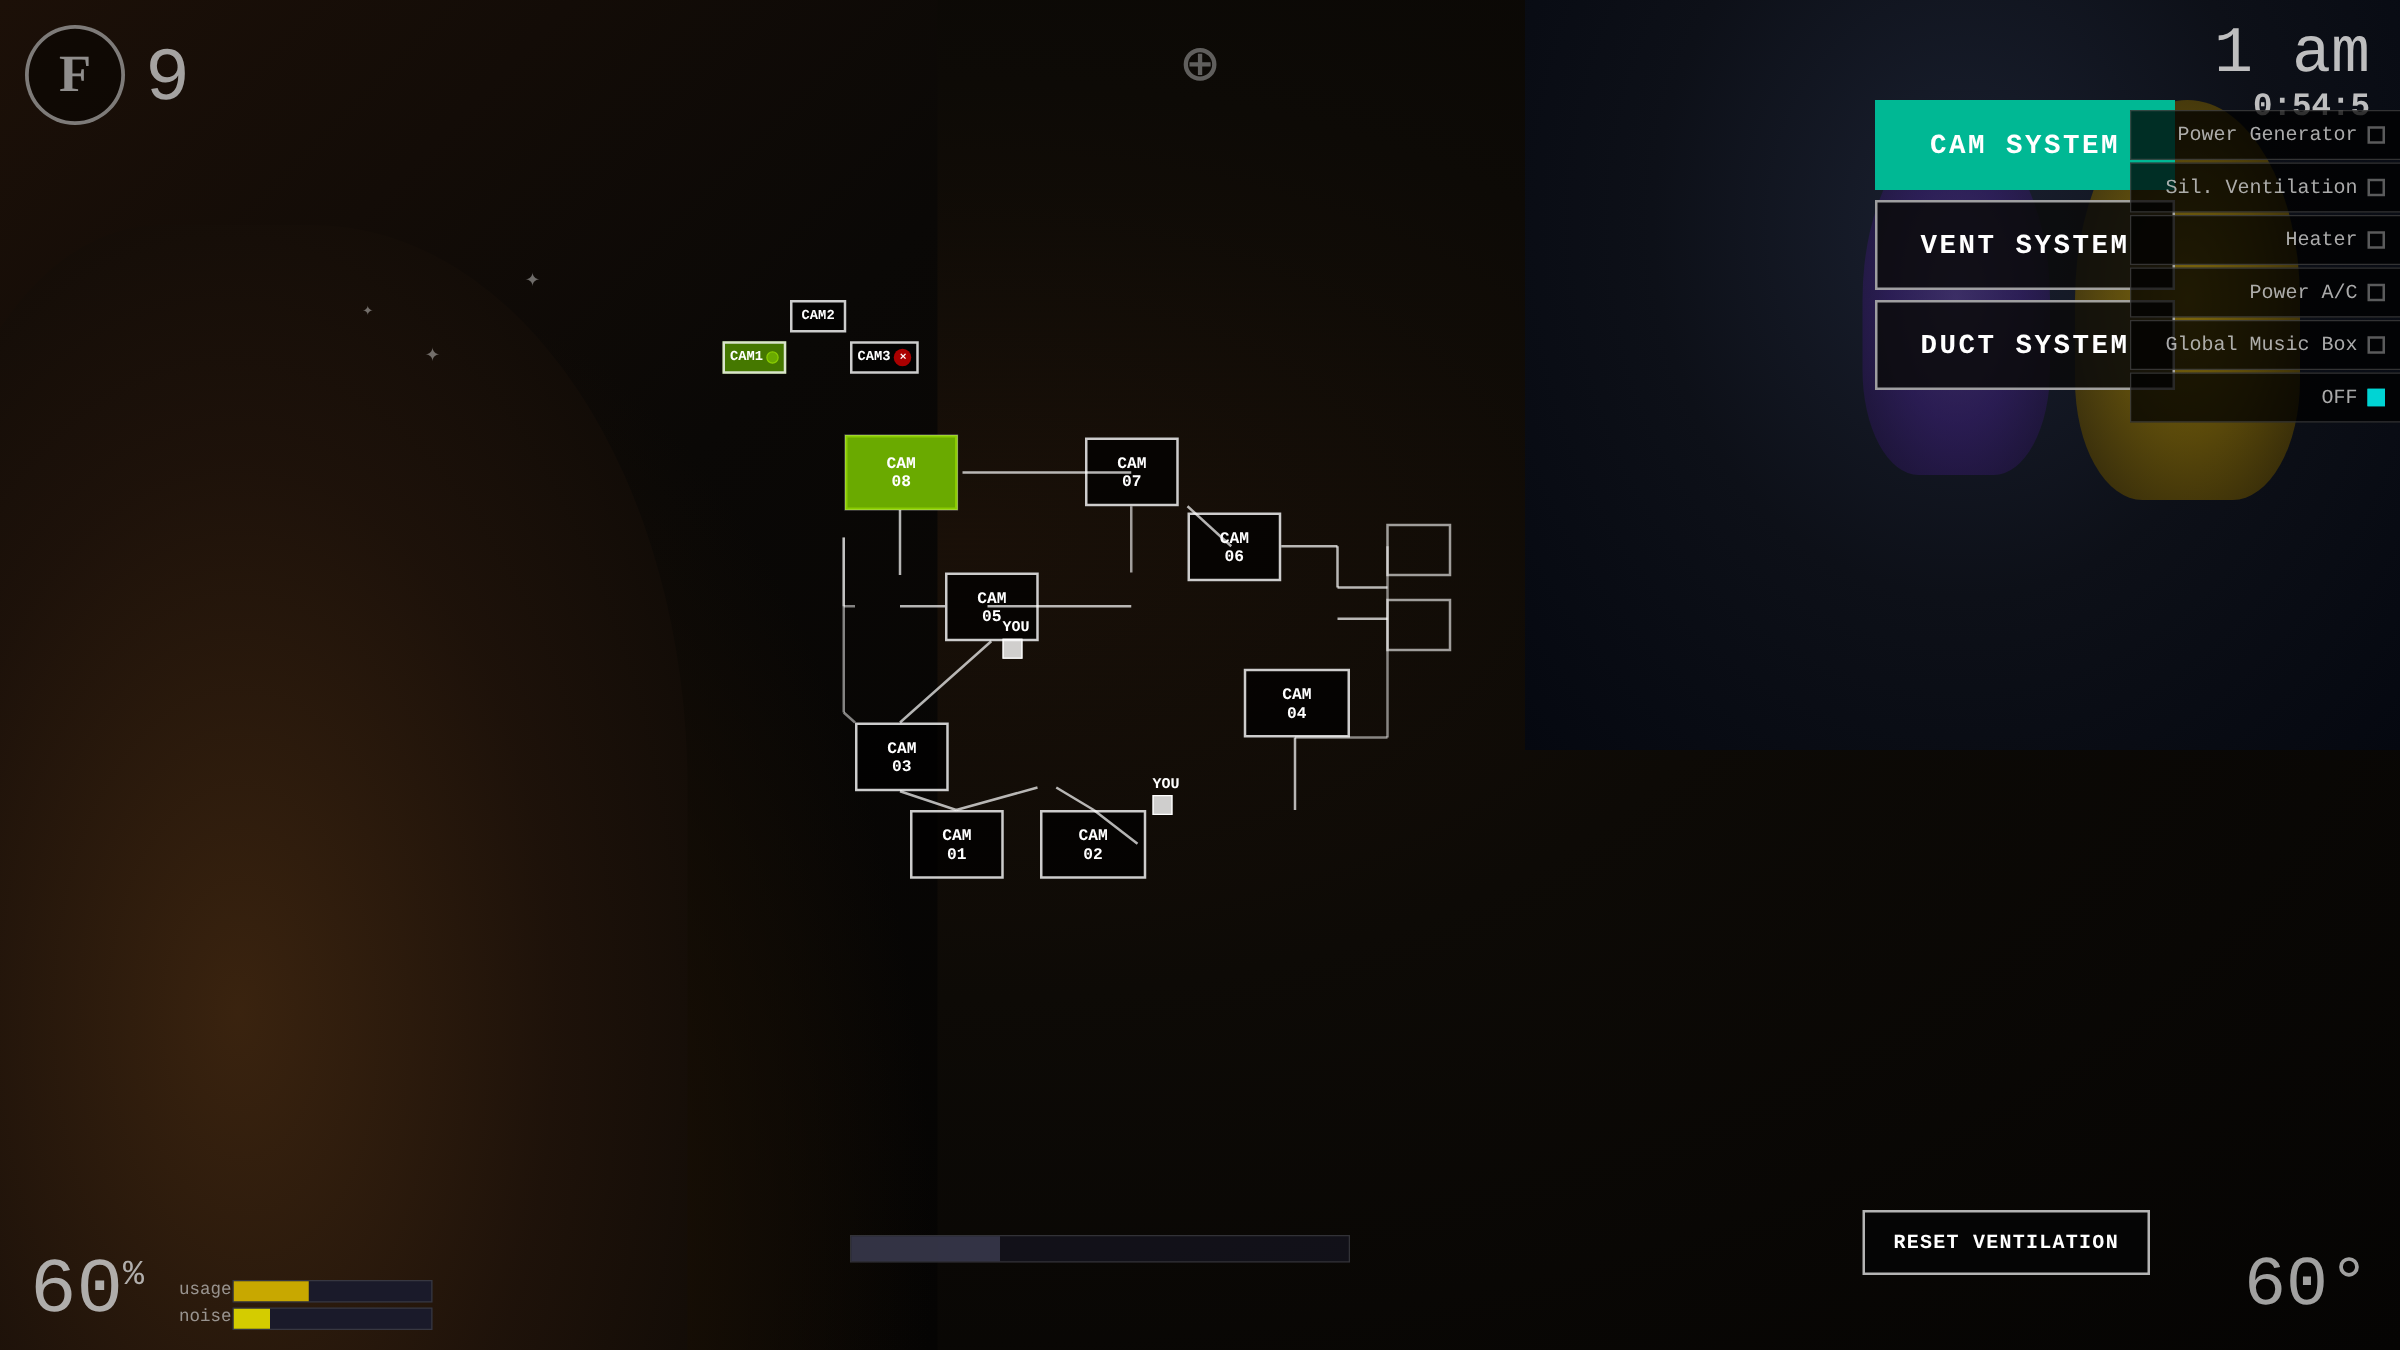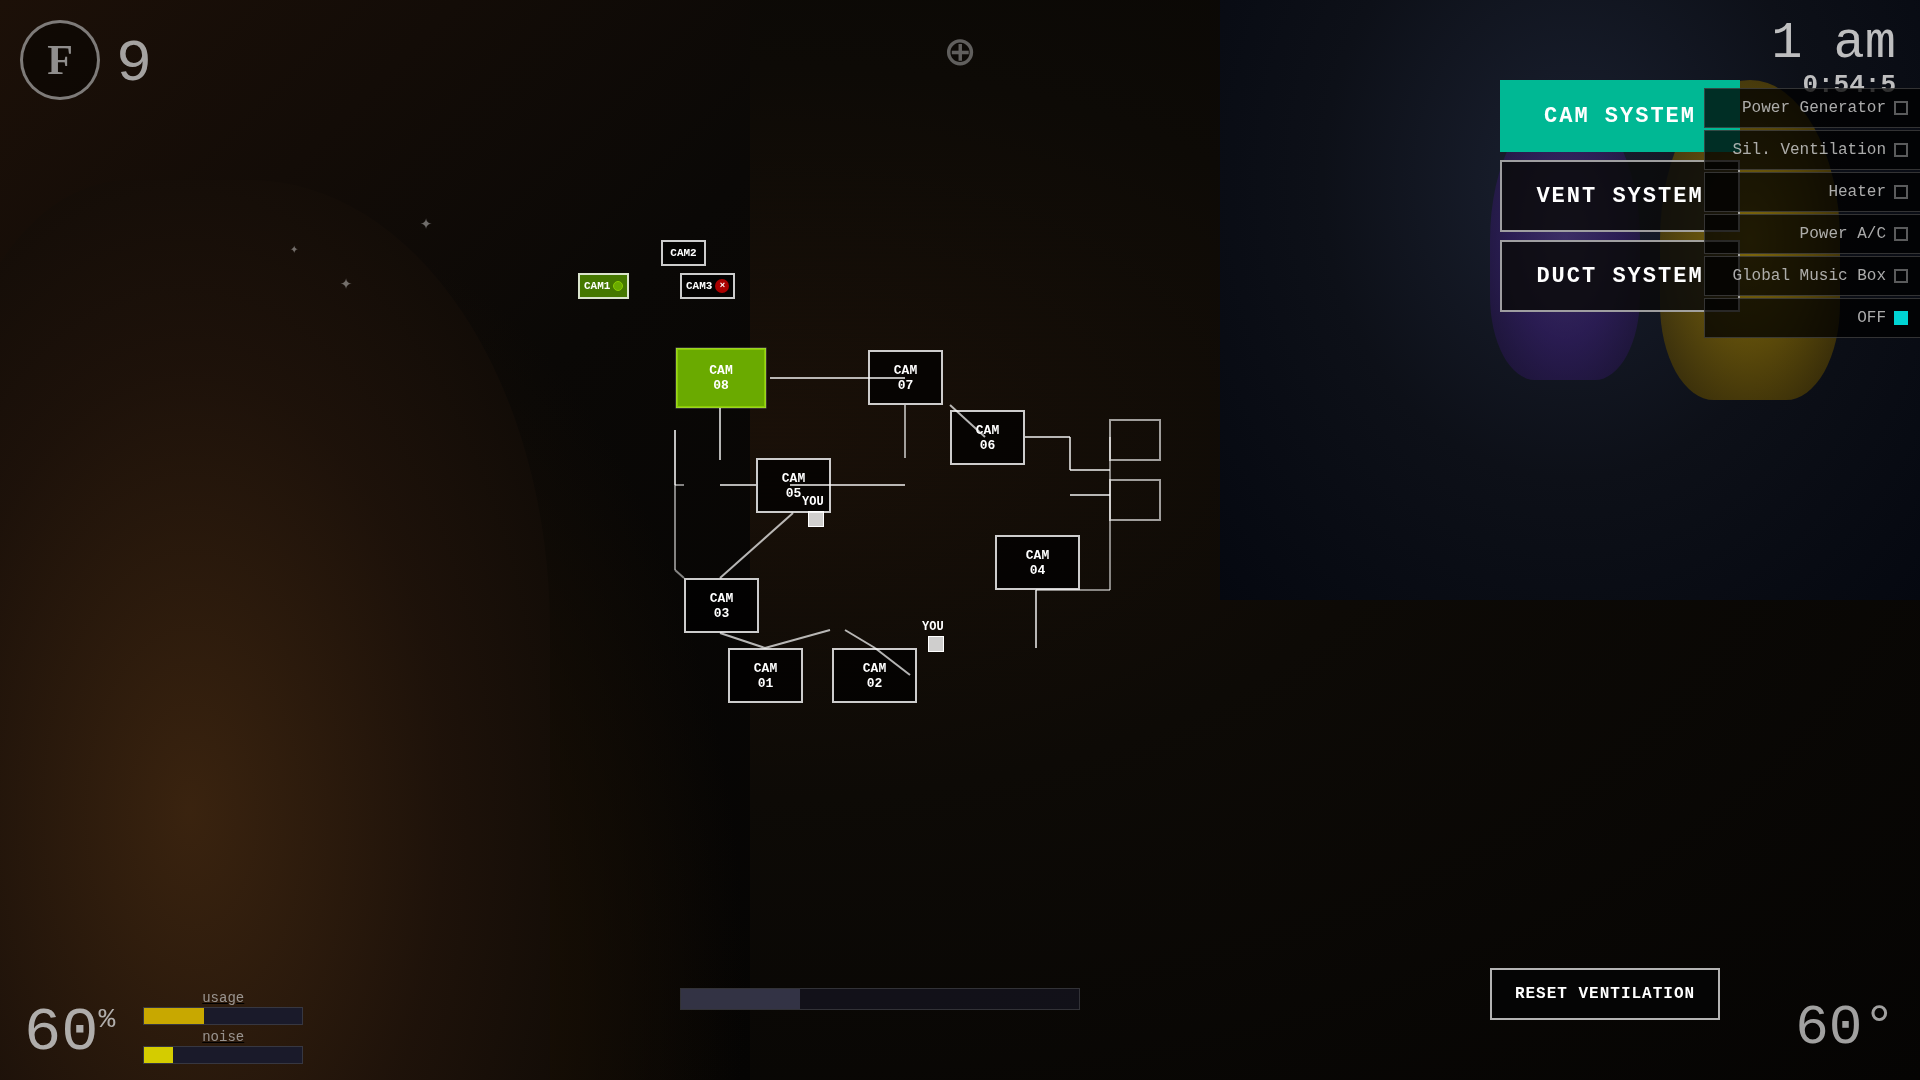--- a/index.html
+++ b/index.html
@@ -305,21 +305,21 @@
     }
 
     .you-marker {
       position: absolute;
       color: #fff;
       font-family: 'Courier New', monospace;
       font-size: 12px;
       font-weight: bold;
       display: flex;
       flex-direction: column;
-      align-items: flex-end;
+      align-items: flex-start;
       gap: 2px;
     }
     .you-marker .you-dot {
       width: 16px;
       height: 16px;
       background: rgba(255,255,255,0.8);
       border: 1px solid #fff;
     }
 
     
@@ -418,23 +418,22 @@
 
     .bar-container {
       display: flex;
       flex-direction: column;
       gap: 4px;
       margin-left: 8px;
     }
 
     .bar-row {
       display: flex;
-      flex-direction: column;
+      flex-direction: row;
       gap: 1px;
-      text-decoration: underline;
     }
     .bar-label {
       color: rgba(200,200,200,0.7);
       font-size: 14px;
       font-family: 'Courier New', monospace;
     }
     .bar-track {
       width: 160px;
       height: 18px;
       background: #1a1a2a;
@@ -624,21 +623,21 @@
   </div>
 </div>
 
 <div class="top-cam-map">
 
   <div class="cam-indicator active-green" style="left:58px; top:38px;">
     <span>CAM1</span>
     <div class="green-dot"></div>
   </div>
 
-  <div class="cam-indicator" style="left:112px; top:5px;margin-left:29px;">
+  <div class="cam-indicator" style="left:112px; top:5px;">
     <span>CAM2</span>
   </div>
 
   <div class="cam-indicator" style="left:160px; top:38px;">
     <span>CAM3</span>
     <div class="red-x">×</div>
   </div>
 </div>
 
 <div class="bottom-progress">

